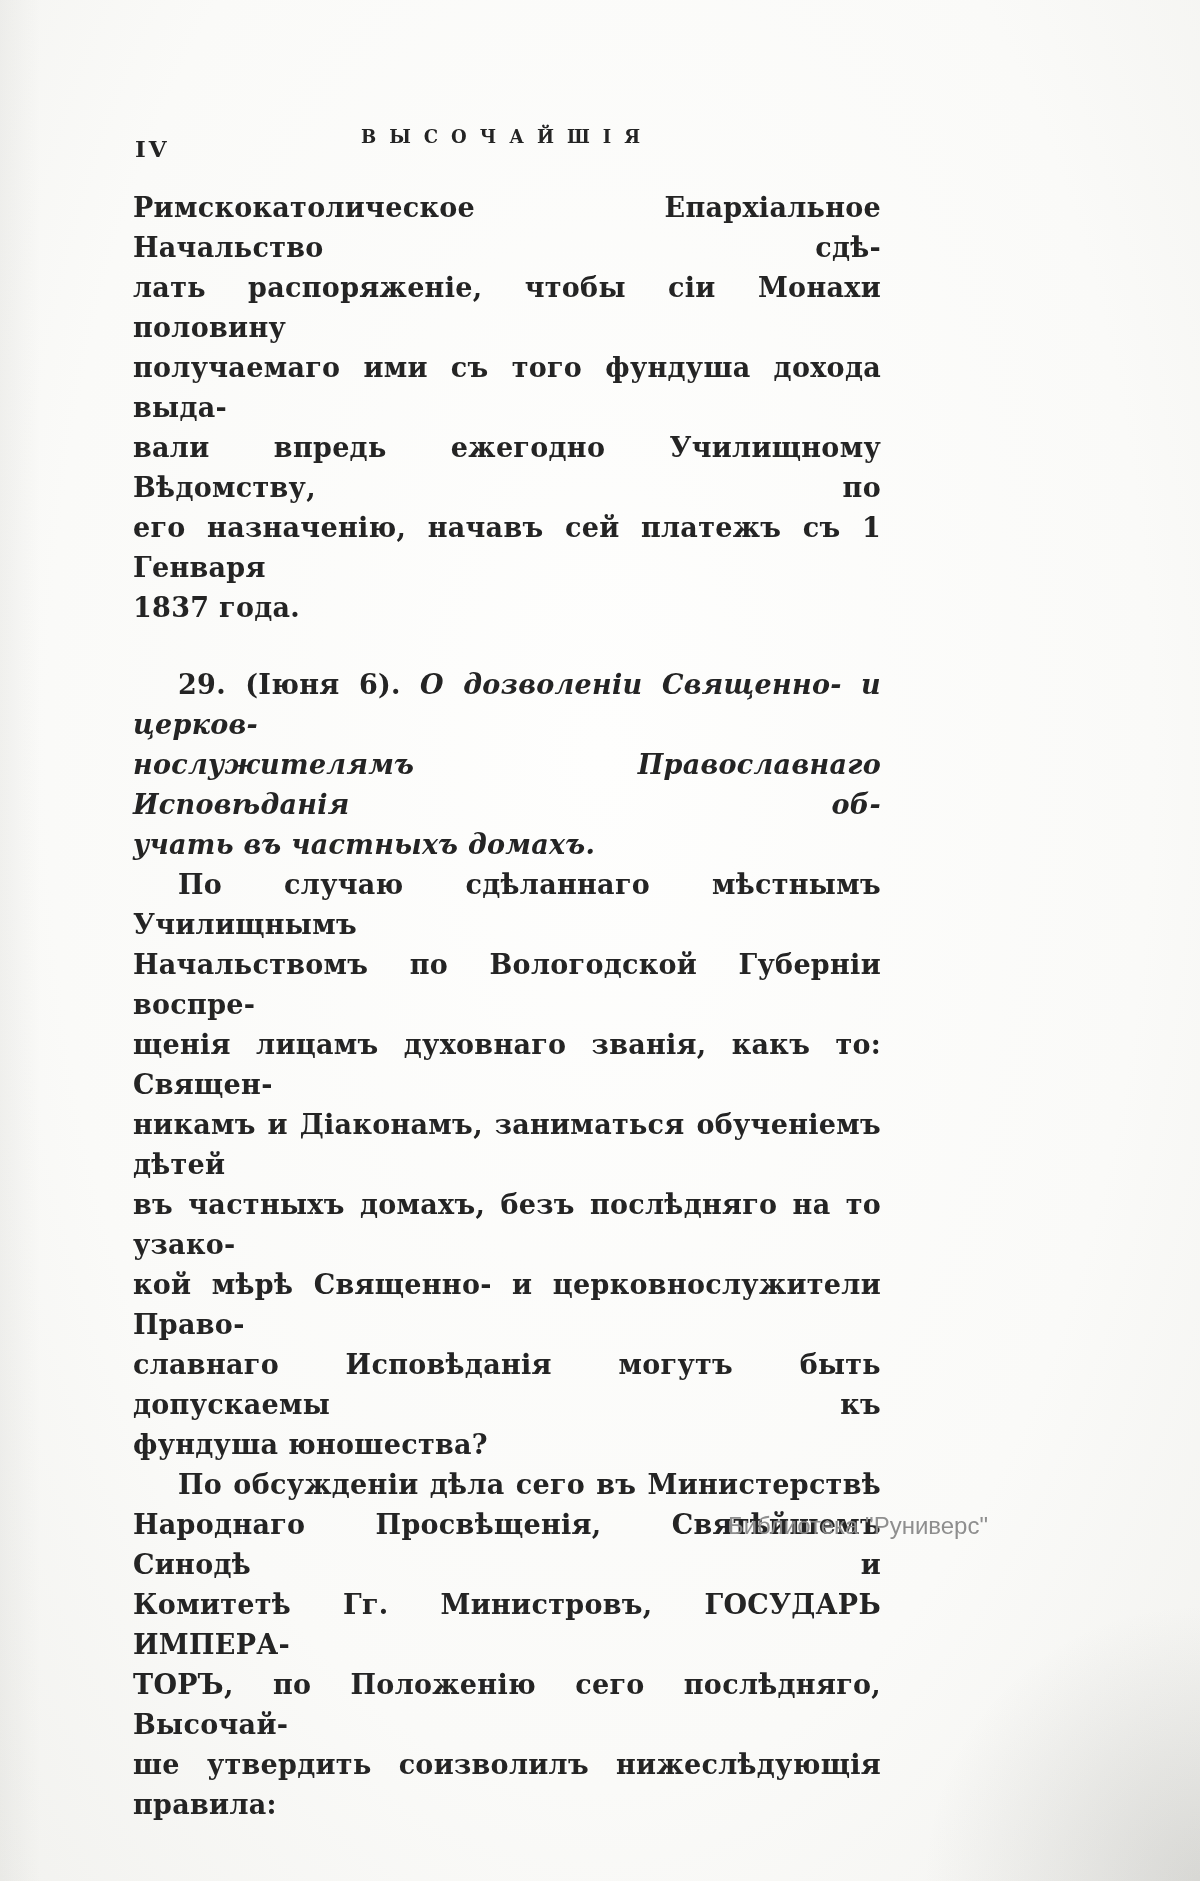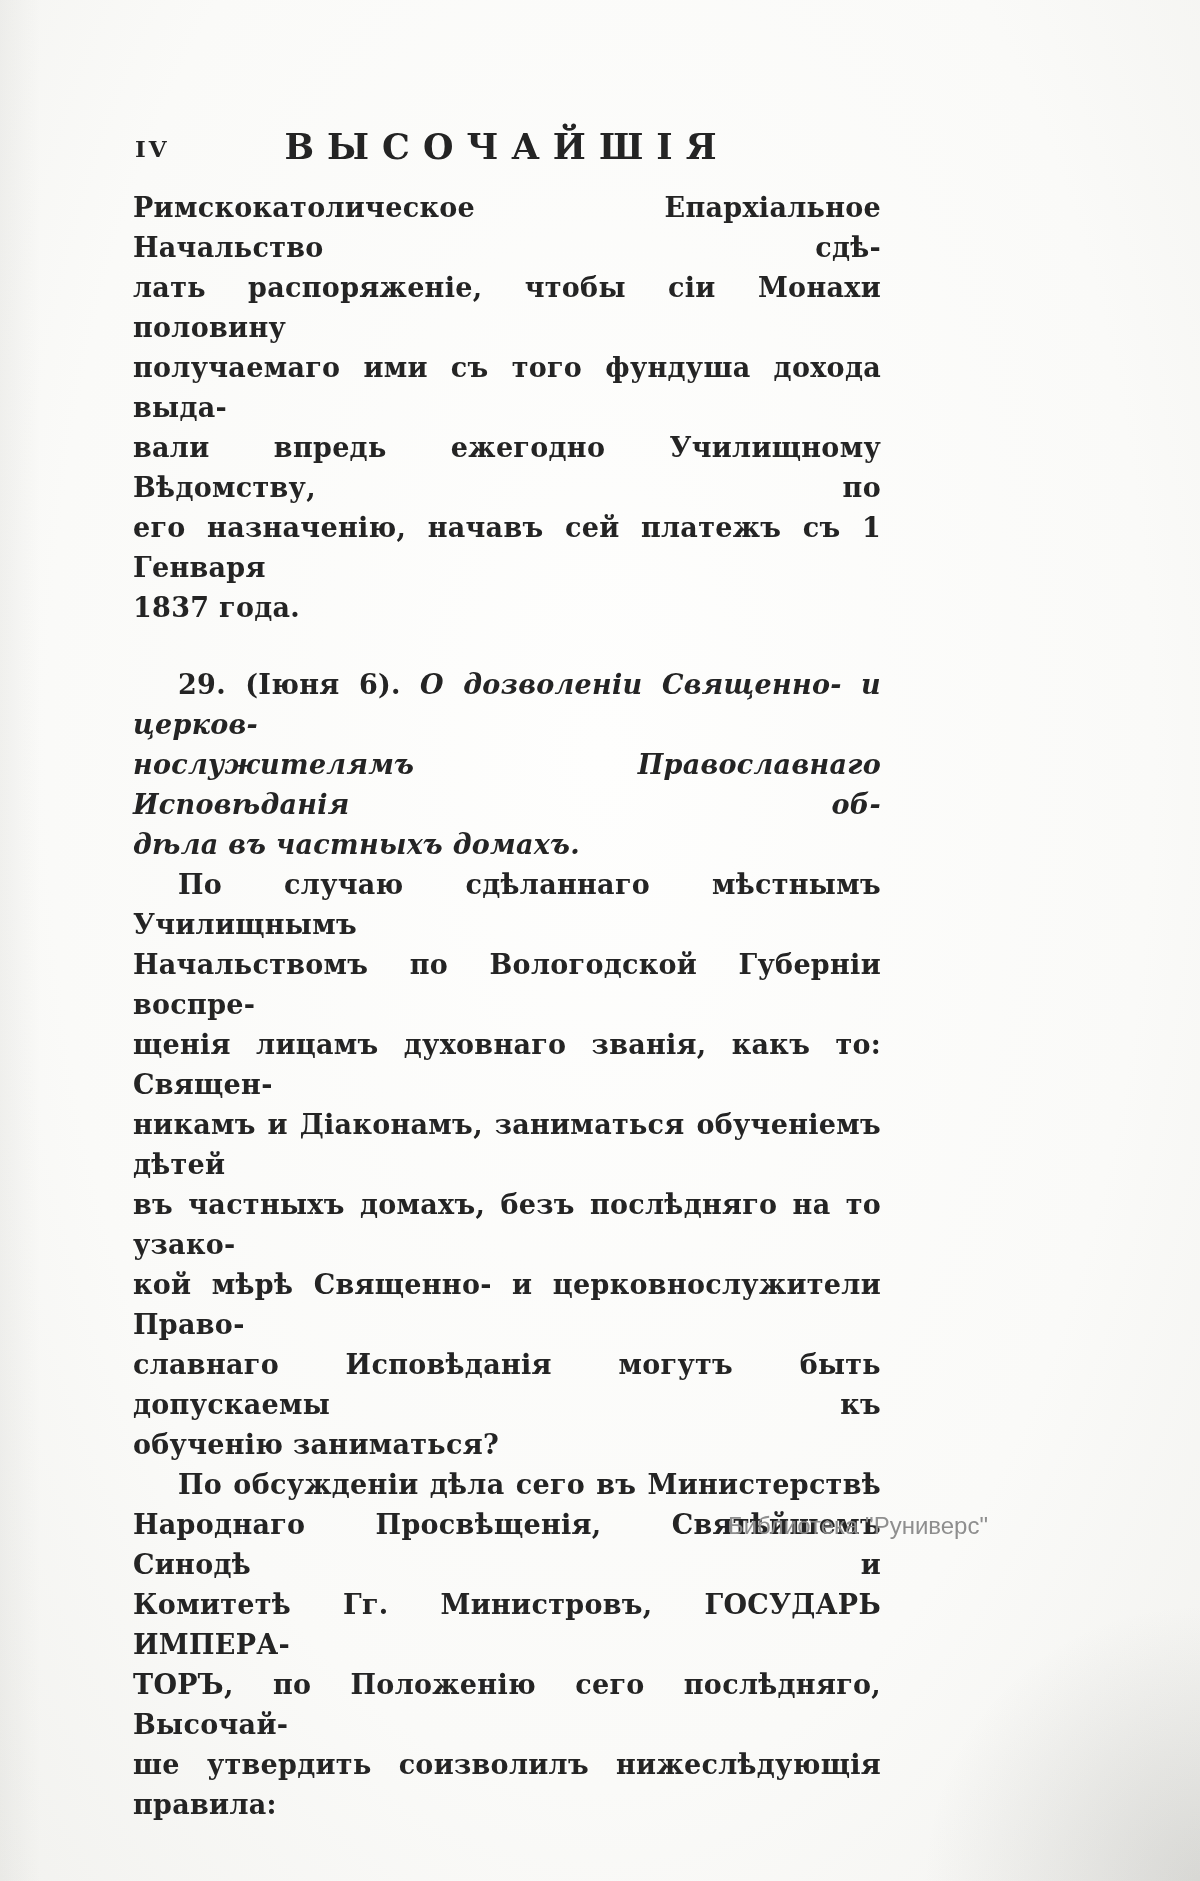--- a/index.html
+++ b/index.html
@@ -46,21 +46,21 @@
     left: 2px;
     top: 9px;
     font-size: 23px;
     font-weight: bold;
     letter-spacing: 3px;
   }
   .running-header {
     position: absolute;
     left: 0; right: 0; top: 0;
     text-align: center;
-    font-size: 35px;
+    font-size: 18px;
     font-weight: bold;
     letter-spacing: 13px;
   }
   .para {
     font-size: 27px;
     line-height: 40px;
     font-weight: bold;
     letter-spacing: 0.3px;
   }
   .line {
@@ -101,33 +101,33 @@
         <div class="line">получаемаго ими съ того фундуша дохода выда-</div>
         <div class="line">вали впредь ежегодно Училищному Вѣдомству, по</div>
         <div class="line">его назначенію, начавъ сей платежъ съ 1 Генваря</div>
         <div class="line last">1837 года.</div>
       </div>
 
     <div class="para heading">
       <div class="line first"><span class="roman">29. (Іюня 6).</span> <span class="ital">О дозволеніи Священно- и церков-</span></div>
       <div>
           <div class="line ital">нослужителямъ Православнаго Исповѣданія об-</div>
-          <div class="line last ital">дѣла въ частныхъ домахъ.</div>
+          <div class="line last ital">учать въ частныхъ домахъ.</div>
         </div>
     </div>
 
     <div class="para">
         <div class="line first">По случаю сдѣланнаго мѣстнымъ Училищнымъ</div>
         <div class="line">Начальствомъ по Вологодской Губерніи воспре-</div>
         <div class="line">щенія лицамъ духовнаго званія, какъ то: Священ-</div>
         <div class="line">никамъ и Діаконамъ, заниматься обученіемъ дѣтей</div>
         <div class="line">въ частныхъ домахъ, безъ послѣдняго на то узако-</div>
         <div class="line">кой мѣрѣ Священно- и церковнослужители Право-</div>
         <div class="line">славнаго Исповѣданія могутъ быть допускаемы къ</div>
-        <div class="line last">обученію заниматься?</div>
+        <div class="line last">фундуша юношества?</div>
       </div>
 
     <div class="para">
         <div class="line first">По обсужденіи дѣла сего въ Министерствѣ</div>
         <div class="line">Народнаго Просвѣщенія, Святѣйшемъ Синодѣ и</div>
         <div class="line">Комитетѣ Гг. Министровъ, ГОСУДАРЬ ИМПЕРА-</div>
         <div class="line">ТОРЪ, по Положенію сего послѣдняго, Высочай-</div>
         <div class="line last">ше утвердить соизволилъ нижеслѣдующія правила:</div>
       </div>
 

